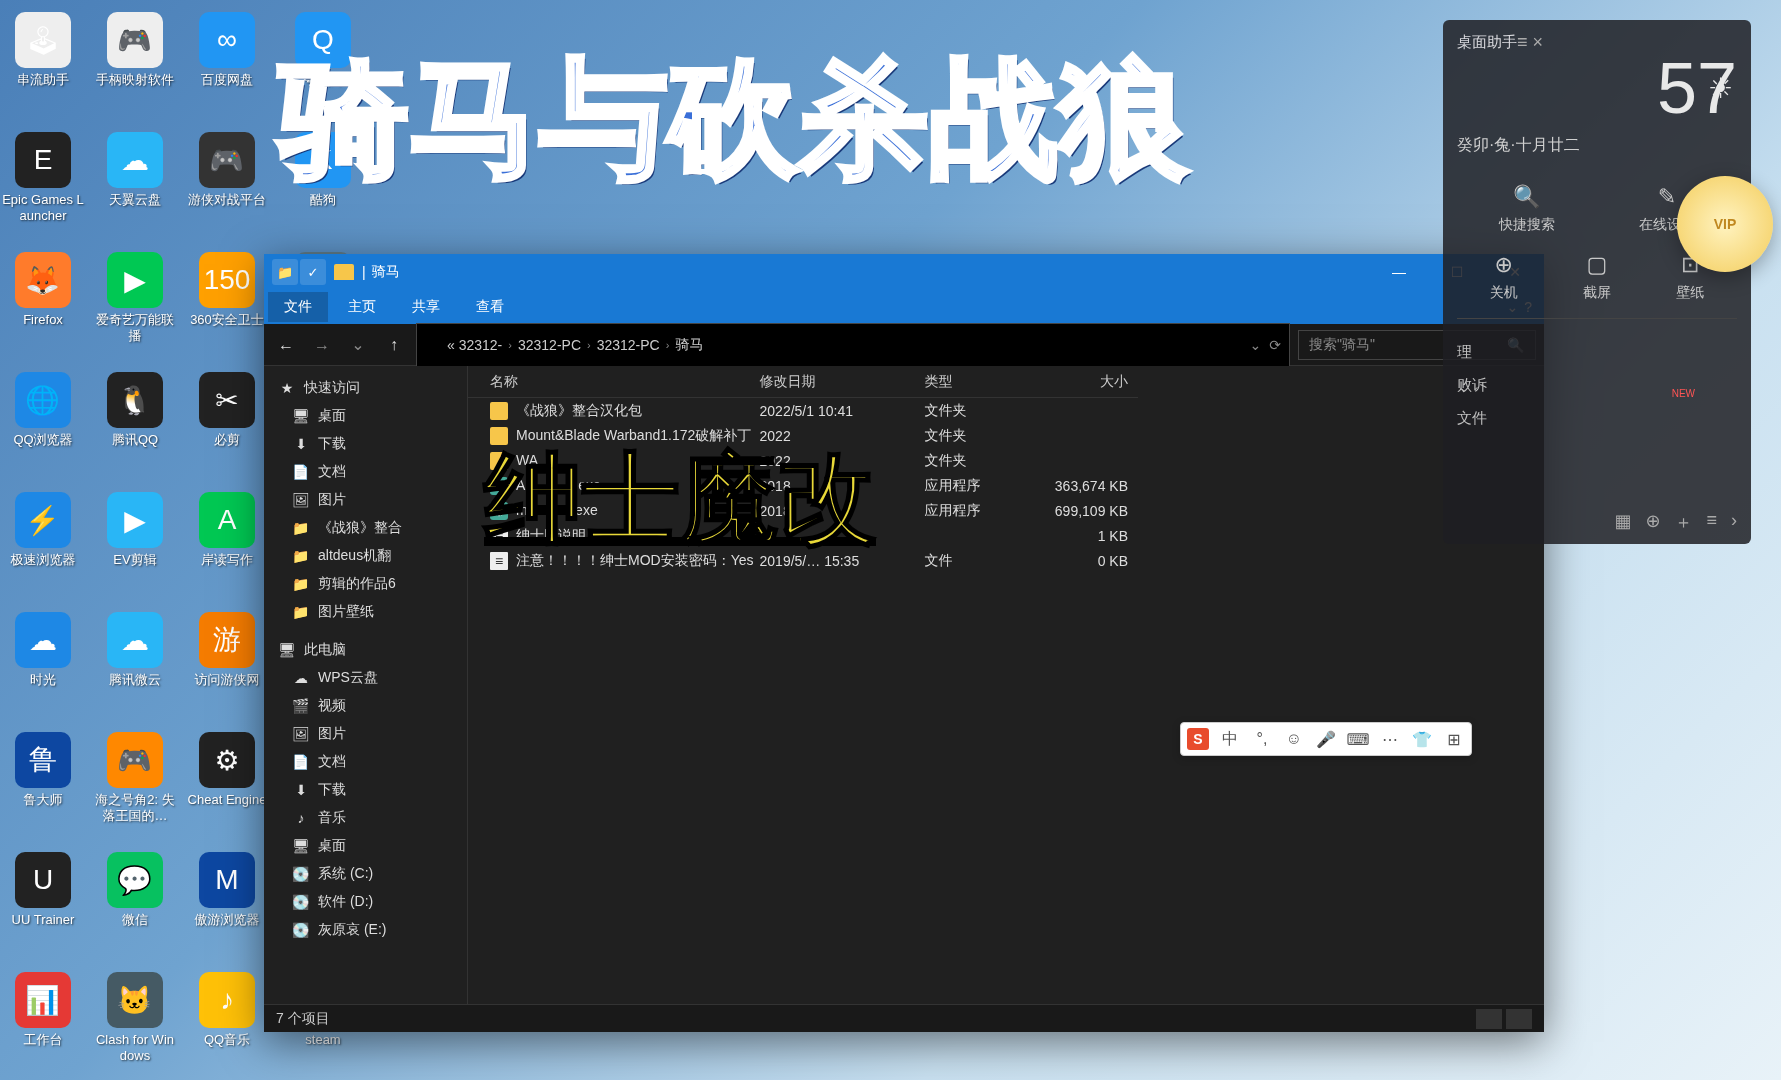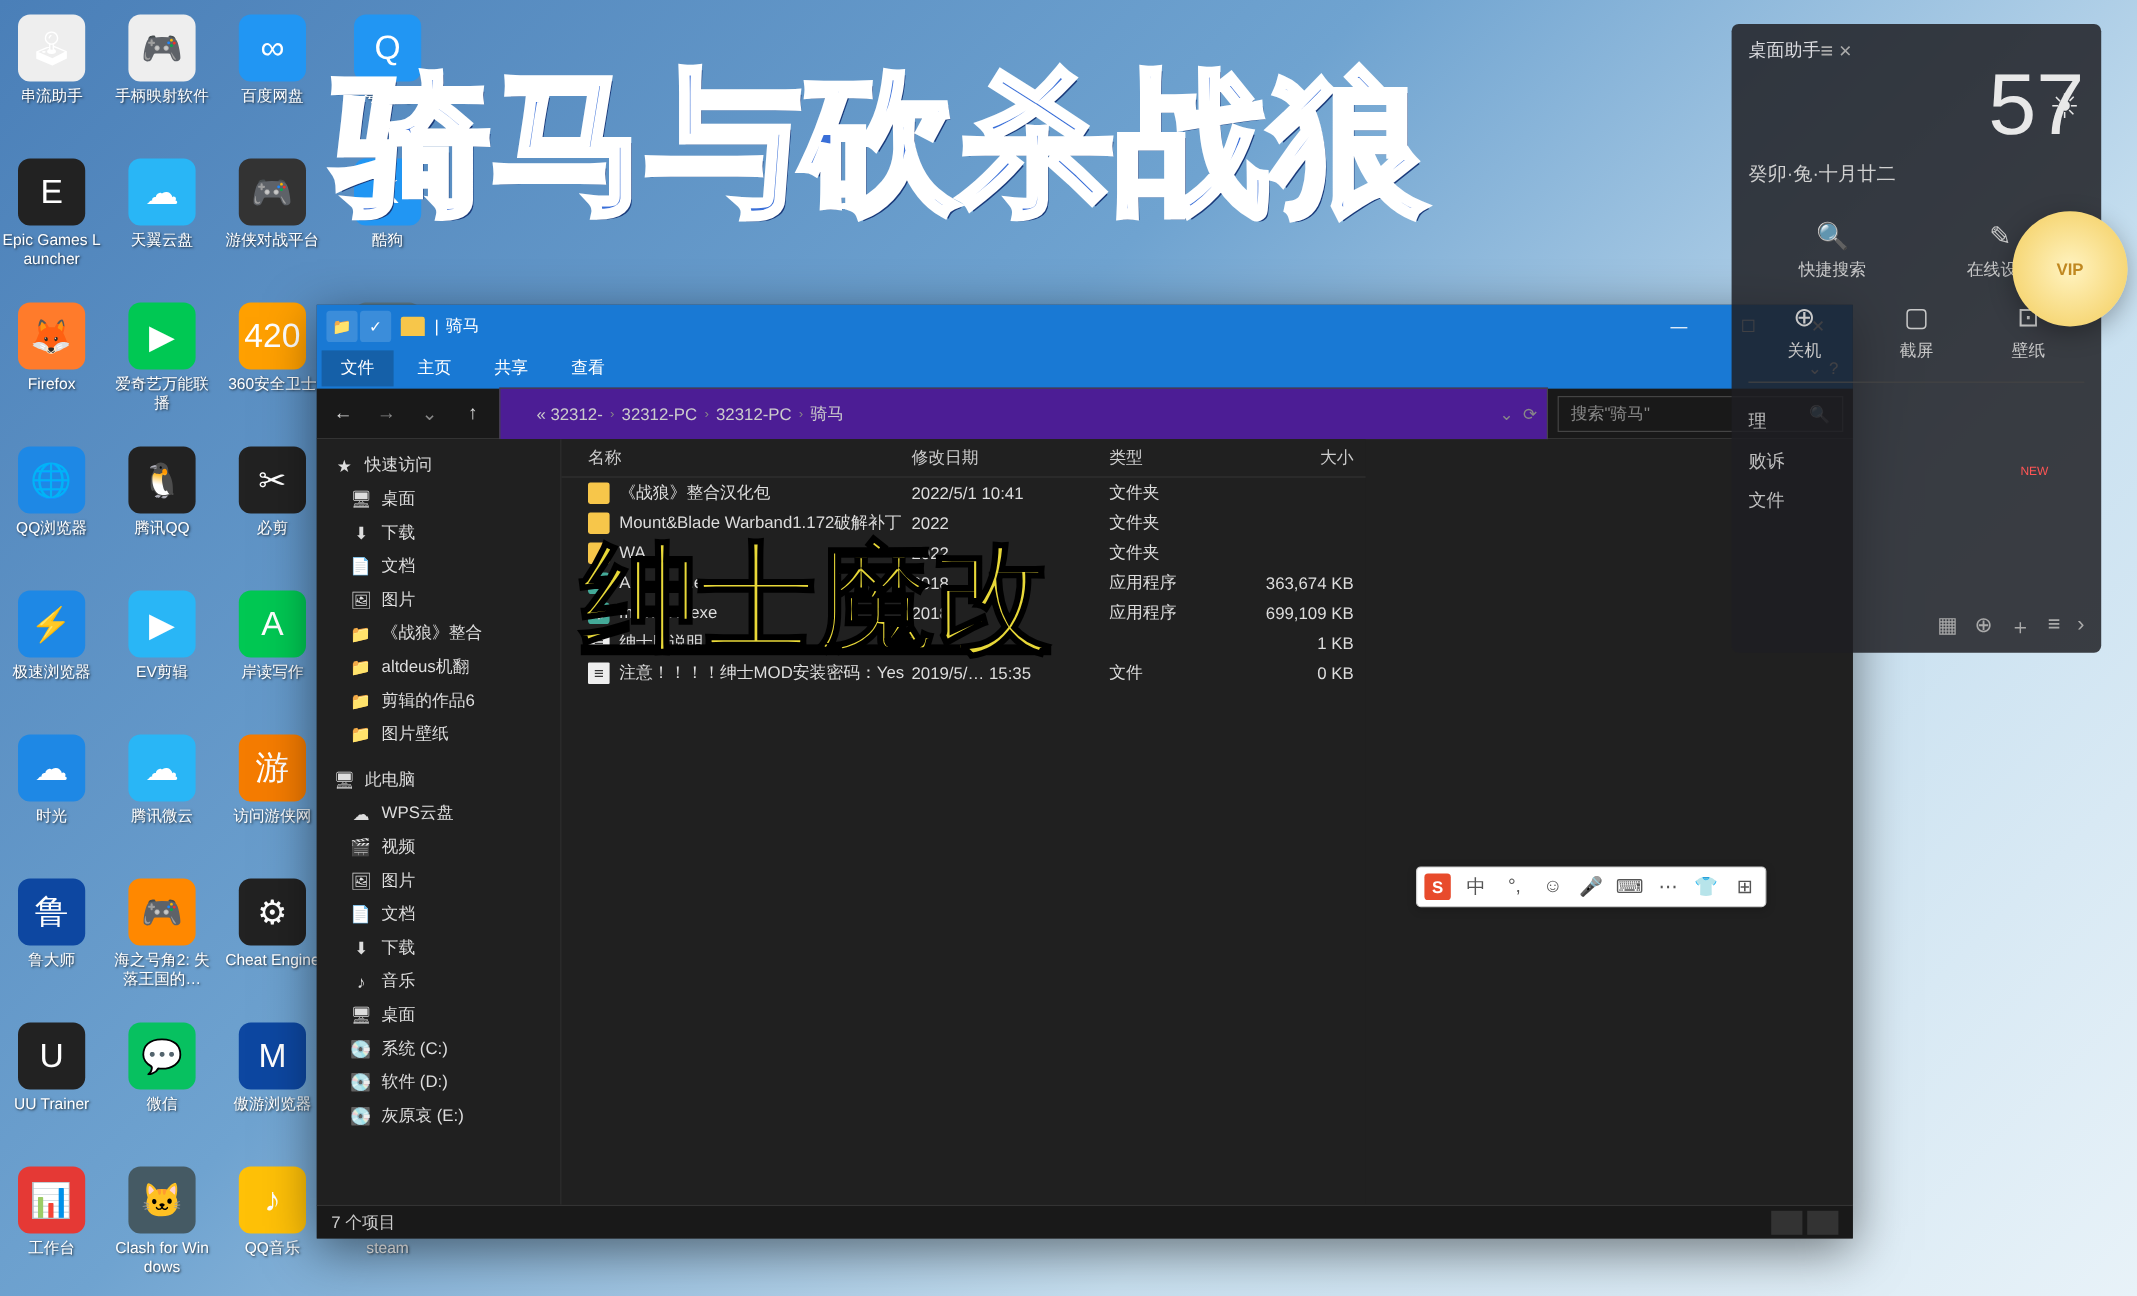--- a/index.html
+++ b/index.html
@@ -30,21 +30,21 @@
 .win-btn.close { background: transparent; }
 
 .ribbon { background: #1979d4; height: 34px; display: flex; align-items: center; color: #fff; font-size: 14px; gap: 4px; padding: 0 4px; }
 .ribbon-tab { padding: 6px 16px; }
 .ribbon-tab.file { background: #1560a8; }
 .ribbon-right { margin-left: auto; display: flex; gap: 6px; padding-right: 8px; }
 
 .navbar { background: #191919; height: 42px; display: flex; align-items: center; padding: 0 8px; gap: 8px; border-bottom: 1px solid #333; }
 .nav-btn { width: 28px; height: 28px; display: flex; align-items: center; justify-content: center; color: #888; font-size: 16px; }
 .nav-btn.active { color: #ddd; }
-.addressbar { flex: 1; background: #4c1d95; border: 1px solid #444; height: 44px; display: flex; align-items: center; padding: 0 8px; color: #ccc; font-size: 14px; gap: 6px; }
+.addressbar { flex: 1; background: #000000; border: 1px solid #444; height: 44px; display: flex; align-items: center; padding: 0 8px; color: #ccc; font-size: 14px; gap: 6px; }
 .crumb { color: #ccc; }
 .crumb-sep { color: #888; font-size: 11px; }
 .addr-right { margin-left: auto; display: flex; gap: 8px; color: #888; }
 .searchbox { width: 238px; background: #191919; border: 1px solid #444; height: 30px; display: flex; align-items: center; padding: 0 10px; color: #888; font-size: 14px; justify-content: space-between; }
 
 .explorer-body { flex: 1; display: flex; background: #202020; overflow: hidden; }
 .sidebar { width: 204px; background: #202020; border-right: 1px solid #333; overflow-y: auto; padding: 8px 0; }
 .side-item { display: flex; align-items: center; gap: 8px; padding: 4px 12px 4px 28px; color: #ddd; font-size: 14px; height: 28px; }
 .side-item.heading { padding-left: 14px; font-weight: normal; }
 .side-item .side-ico { width: 18px; height: 18px; display: flex; align-items: center; justify-content: center; font-size: 14px; }
@@ -75,21 +75,21 @@
 .assistant-header .menu { font-size: 18px; color: #aaa; }
 .assistant-time { font-size: 72px; font-weight: 300; text-align: right; color: #e8e8e8; margin-top: -6px; }
 .assistant-sun { position: absolute; top: 52px; right: 18px; font-size: 28px; color: #e8e8e8; }
 .assistant-date { text-align: left; font-size: 16px; color: #d0d0d0; margin-top: 6px; }
 .assistant-tools { display: grid; grid-template-columns: 1fr 1fr; gap: 18px 0; margin-top: 28px; }
 .tool-item { display: flex; flex-direction: column; align-items: center; gap: 6px; color: #c8c8c8; font-size: 14px; }
 .tool-item .tico { font-size: 22px; }
 .assistant-sep { border-top: 1px solid #444; margin: 16px 0; }
 .assistant-list { font-size: 15px; color: #c0c0c0; line-height: 2.2; }
 .assistant-footer { position: absolute; bottom: 10px; left: 0; right: 0; display: flex; justify-content: flex-end; gap: 14px; padding: 0 14px; color: #aaa; font-size: 18px; }
-.new-badge { position: absolute; color: #f55; font-size: 10px; top: 368px; right: 44px; }
+.new-badge { position: absolute; color: #f55; font-size: 10px; top: 368px; right: 56px; }
 
 
 .gold-badge { position: absolute; top: 176px; right: 8px; width: 96px; height: 96px; background: radial-gradient(circle, #fff3c0, #f3cc5a); border-radius: 50%; box-shadow: 0 6px 20px rgba(0,0,0,.3); display: flex; align-items: center; justify-content: center; color: #c08820; font-size: 14px; font-weight: bold; z-index: 50; }
 
 
 .ime { position: absolute; top: 722px; left: 1180px; background: #fff; border: 1px solid #ccc; border-radius: 4px; height: 34px; display: flex; align-items: center; padding: 0 6px; gap: 10px; box-shadow: 0 2px 8px rgba(0,0,0,.2); z-index: 90; }
 .ime-ico { width: 22px; height: 22px; display: flex; align-items: center; justify-content: center; font-size: 16px; color: #555; }
 .ime-ico.red { background: #e84b2c; color: #fff; border-radius: 3px; font-weight: bold; font-size: 14px; }
 
 
@@ -128,21 +128,21 @@
     </div>
     <div class="desktop-icon">
       <div class="ico" style="background:#ff7b2b">🦊</div>
       <div class="lbl">Firefox</div>
     </div>
     <div class="desktop-icon">
       <div class="ico" style="background:#00c853">▶</div>
       <div class="lbl">爱奇艺万能联播</div>
     </div>
     <div class="desktop-icon">
-      <div class="ico" style="background:#ffa000">420</div>
+      <div class="ico" style="background:#ffa000">150</div>
       <div class="lbl">360安全卫士</div>
     </div>
     <div class="desktop-icon">
       <div class="ico" style="background:#1e88e5">🌐</div>
       <div class="lbl">QQ浏览器</div>
     </div>
     <div class="desktop-icon">
       <div class="ico" style="background:#222">🐧</div>
       <div class="lbl">腾讯QQ</div>
     </div>

